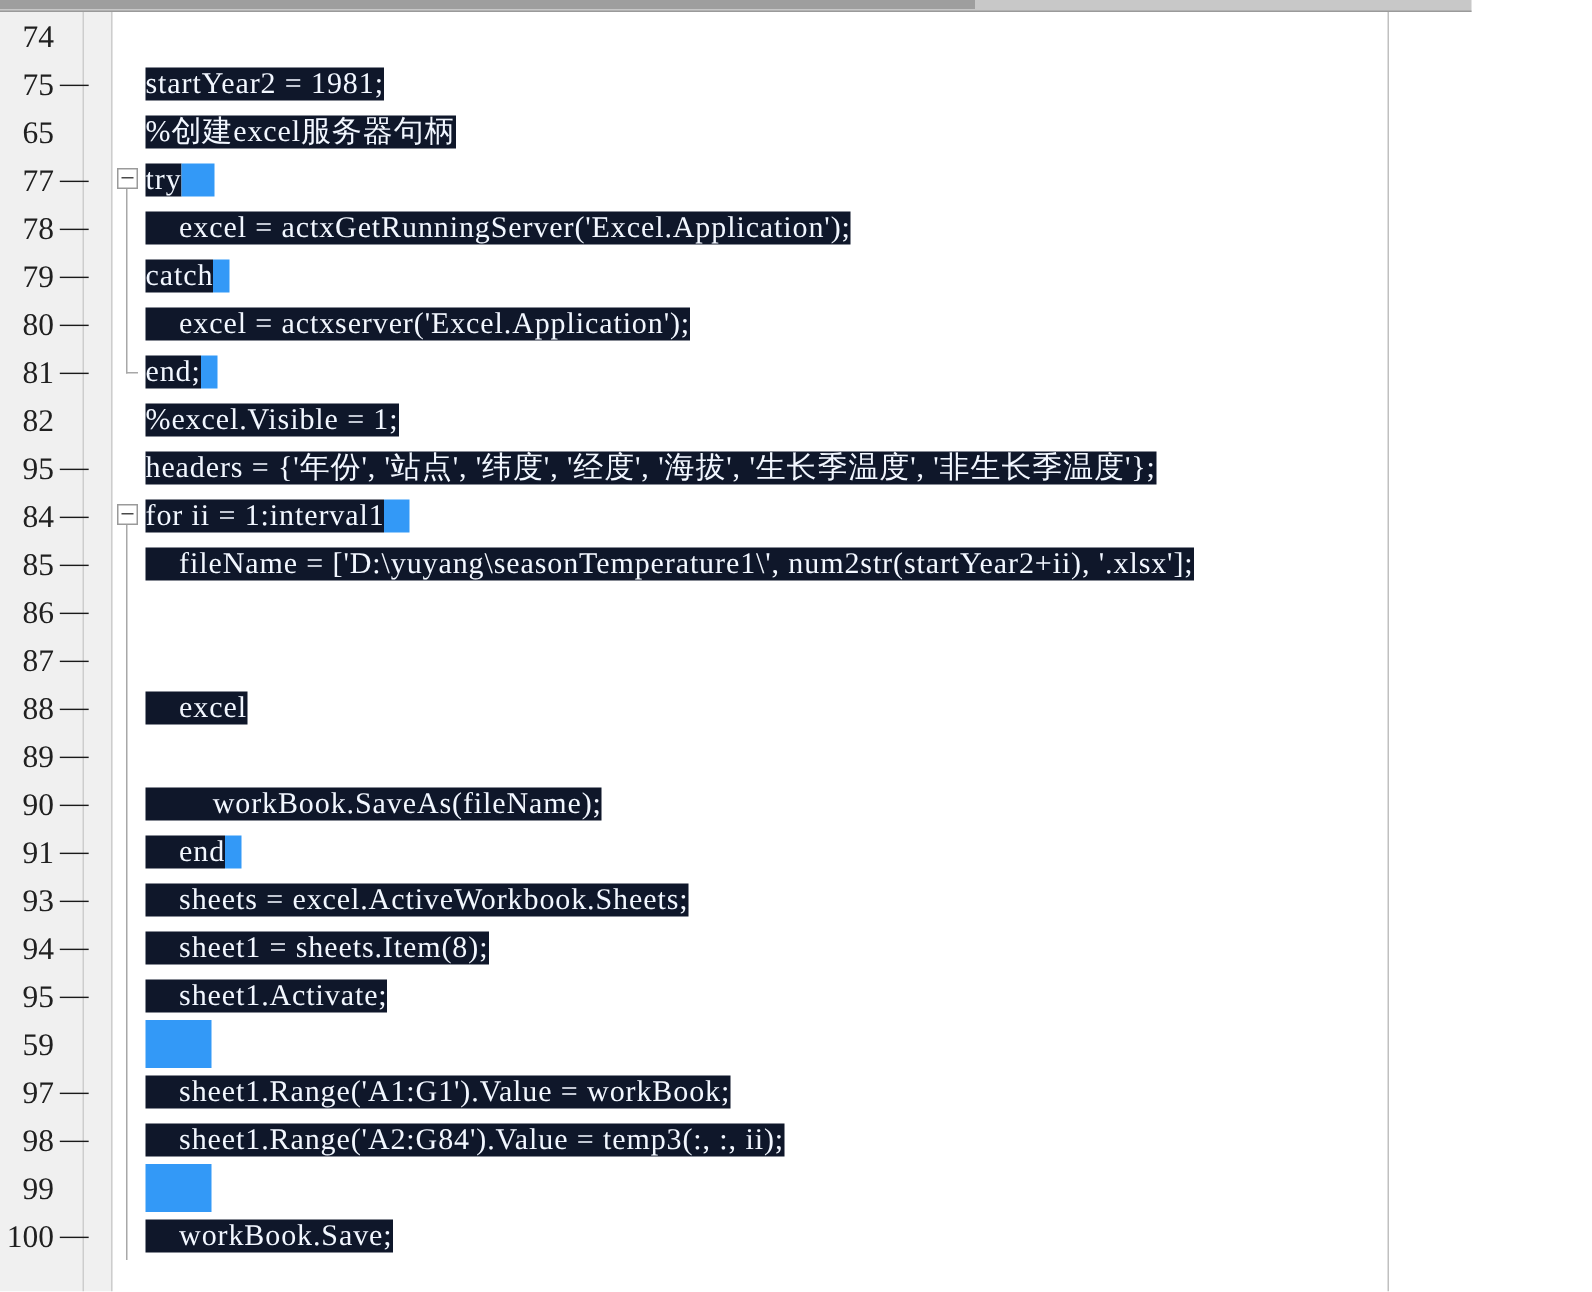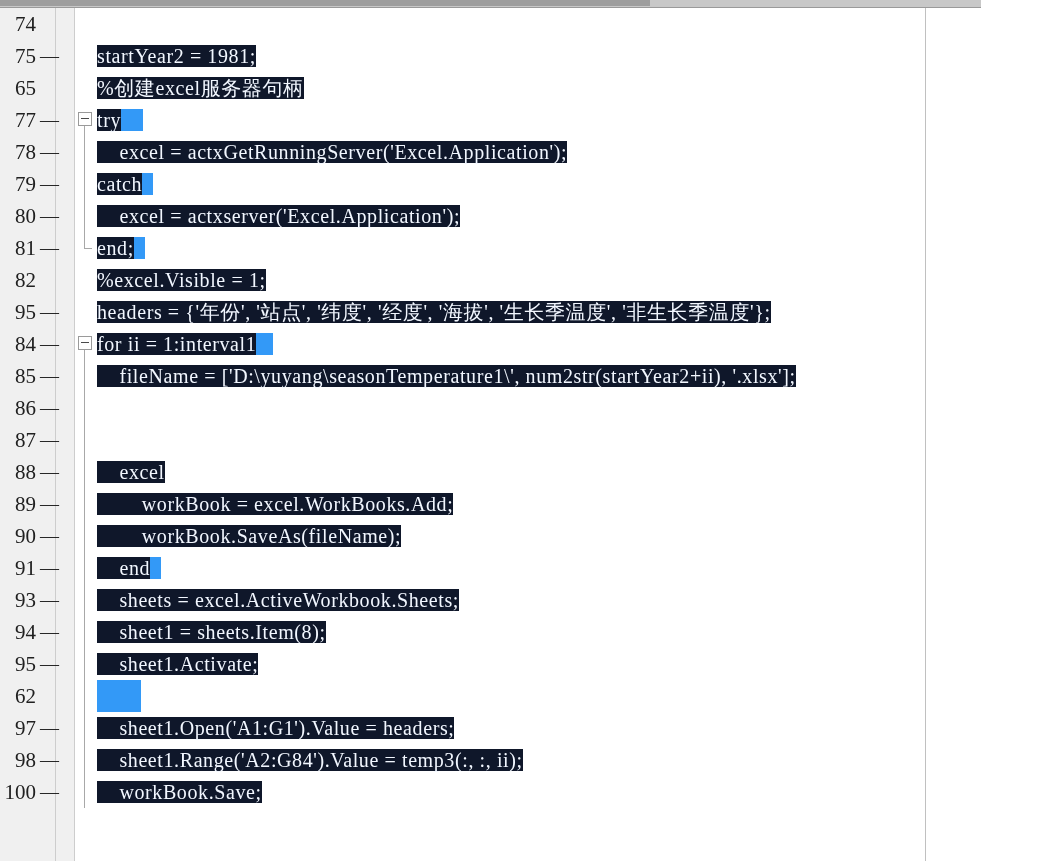--- a/index.html
+++ b/index.html
@@ -320,21 +320,20 @@
           <div class="foldline"></div>
         </div>
         <div class="code"><span class="sel">    excel</span></div>
       </div>
       <div class="row">
         <div class="lineno">89</div>
         <div class="bpdash">—</div>
         <div class="foldcol">
           <div class="foldline"></div>
         </div>
-        <div class="code"><span class="sel">        workBook = excel.WorkBooks.Add;</span></div>
       </div>
       <div class="row">
         <div class="lineno">90</div>
         <div class="bpdash">—</div>
         <div class="foldcol">
           <div class="foldline"></div>
         </div>
         <div class="code"><span class="sel">        workBook.SaveAs(fileName);</span></div>
       </div>
       <div class="row">
@@ -363,43 +362,50 @@
       </div>
       <div class="row">
         <div class="lineno">95</div>
         <div class="bpdash">—</div>
         <div class="foldcol">
           <div class="foldline"></div>
         </div>
         <div class="code"><span class="sel">    sheet1.Activate;</span></div>
       </div>
       <div class="row">
-        <div class="lineno">62</div>
+        <div class="lineno">59</div>
         <div class="foldcol">
           <div class="foldline"></div>
         </div>
         <div class="blankstub"></div>
       </div>
       <div class="row">
         <div class="lineno">97</div>
         <div class="bpdash">—</div>
         <div class="foldcol">
           <div class="foldline"></div>
         </div>
-        <div class="code"><span class="sel">    sheet1.Open('A1:G1').Value = headers;</span></div>
+        <div class="code"><span class="sel">    sheet1.Range('A1:G1').Value = workBook;</span></div>
       </div>
       <div class="row">
         <div class="lineno">98</div>
         <div class="bpdash">—</div>
         <div class="foldcol">
           <div class="foldline"></div>
         </div>
         <div class="code"><span class="sel">    sheet1.Range('A2:G84').Value = temp3(:, :, ii);</span></div>
       </div>
       <div class="row">
+        <div class="lineno">99</div>
+        <div class="foldcol">
+          <div class="foldline"></div>
+        </div>
+        <div class="blankstub"></div>
+      </div>
+      <div class="row">
         <div class="lineno">100</div>
         <div class="bpdash">—</div>
         <div class="foldcol">
           <div class="foldline"></div>
         </div>
         <div class="code"><span class="sel">    workBook.Save;</span></div>
       </div>
     </div>
 
 </div>

